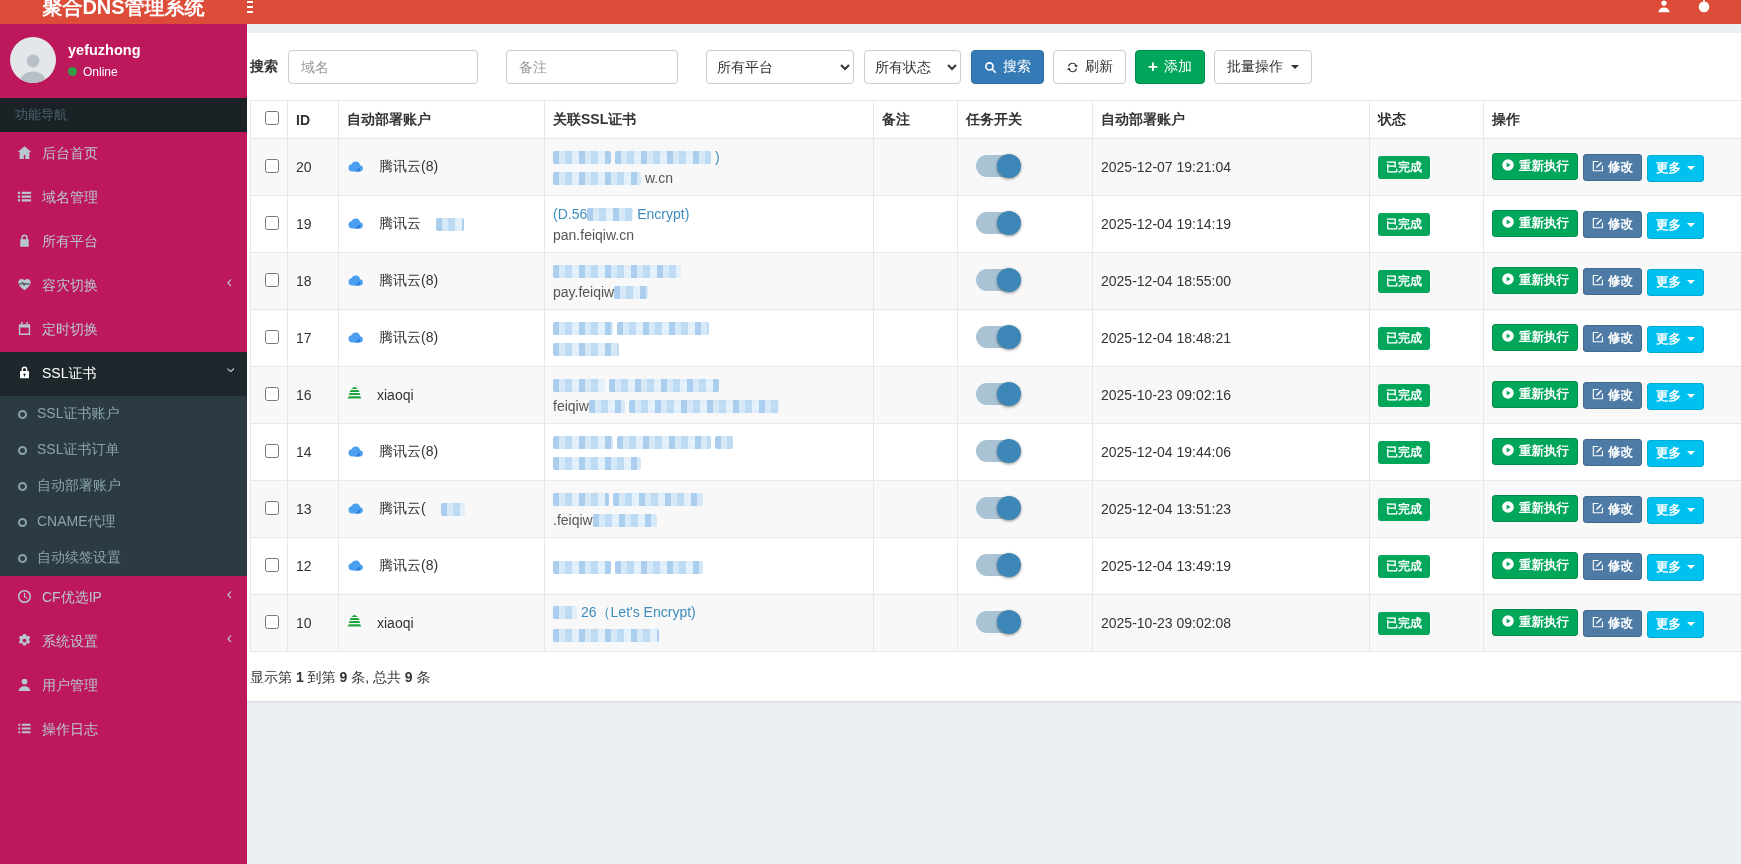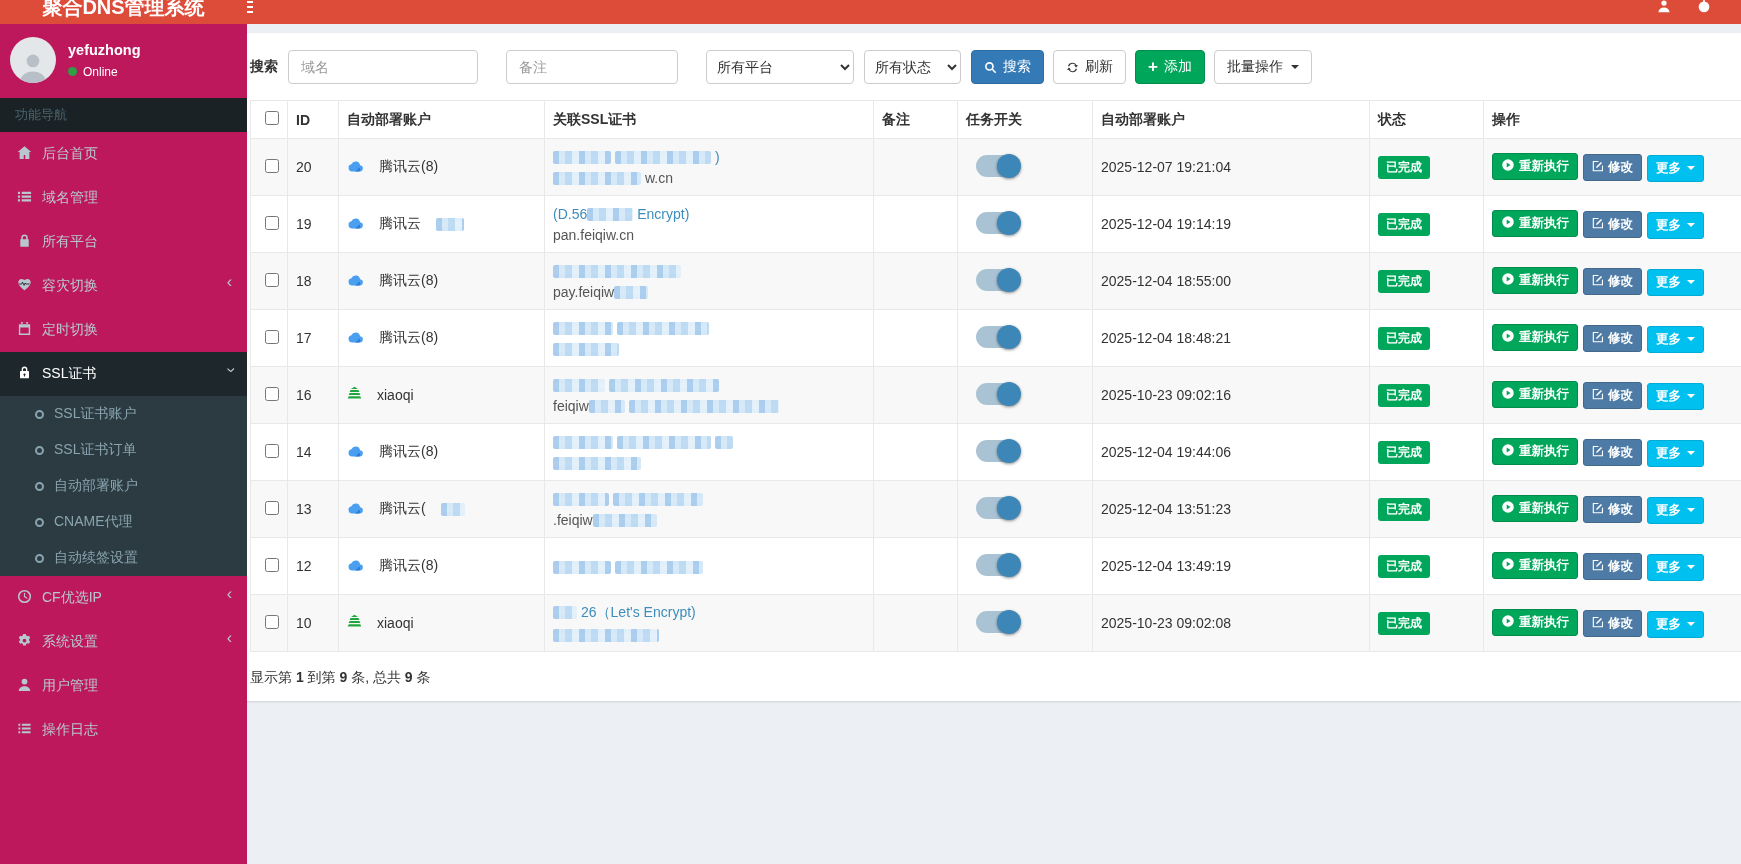--- a/index.html
+++ b/index.html
@@ -17,21 +17,21 @@
   .user-status{color:#fff;font-size:12px;display:flex;align-items:center;gap:6px}
   .dot{width:9px;height:9px;border-radius:50%;background:var(--online-green)}
   .nav-header{background:#1a2226;color:#4b646f;font-size:13px;padding:8px 15px}
   .menu-item{display:flex;align-items:flex-start;padding:13px 15px;color:#b8c7ce;font-size:14px;cursor:pointer;position:relative;white-space:nowrap}
   .menu-item .mi{width:19px;margin-right:8px;display:inline-flex;justify-content:center}
   .menu-item .mi svg{width:15px;height:15px;fill:currentColor}
   .menu-item .chev{position:absolute;right:15px;font-size:16px;line-height:10px;color:#b8c7ce}
   .chev.down{transform:rotate(-90deg)}
   .menu-item.open{background:#1e282c;color:#fff}
   .submenu{background:#2c3b41}
-  .sub-item{display:flex;align-items:center;padding:9px 15px 9px 35px;color:#8aa4af;font-size:14px;cursor:pointer;white-space:nowrap}
+  .sub-item{display:flex;align-items:center;padding:9px 15px 9px 18px;color:#8aa4af;font-size:14px;cursor:pointer;white-space:nowrap}
   .sub-item .ring{width:9px;height:9px;border:2px solid currentColor;border-radius:50%;margin-right:10px;flex:0 0 auto}
   .sub-item.active{color:#fff;font-weight:bold}
 
   
   .navbar{position:absolute;left:219px;right:0;top:0;height:24px;background:var(--navbar-red);z-index:4;display:flex;justify-content:space-between}
   .hamburger{padding:1px 18px;margin-top:-3px;cursor:pointer}
   .hamburger i{display:block;width:16px;height:2px;background:#fff;margin:3px 0}
   .nav-right{display:flex;gap:26px;margin:0 30px 0 0}
   .nav-icon{margin-top:-1px;cursor:pointer}
   .nav-icon svg{width:14px;height:14px;fill:#fff;stroke:#fff}

